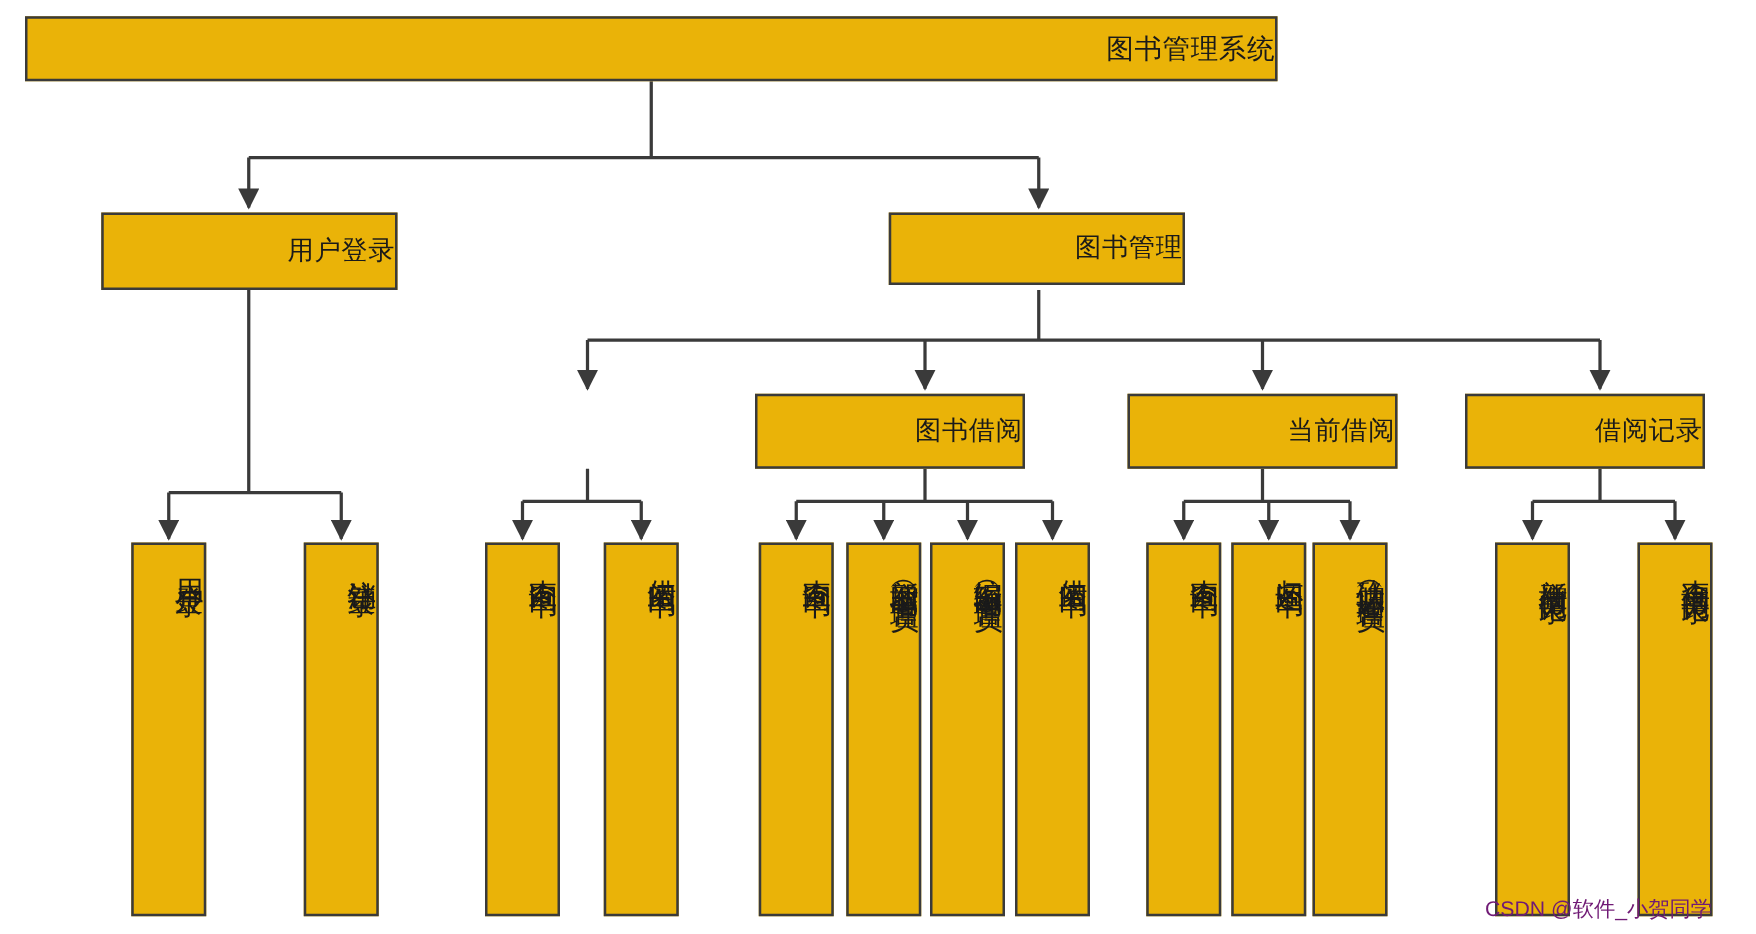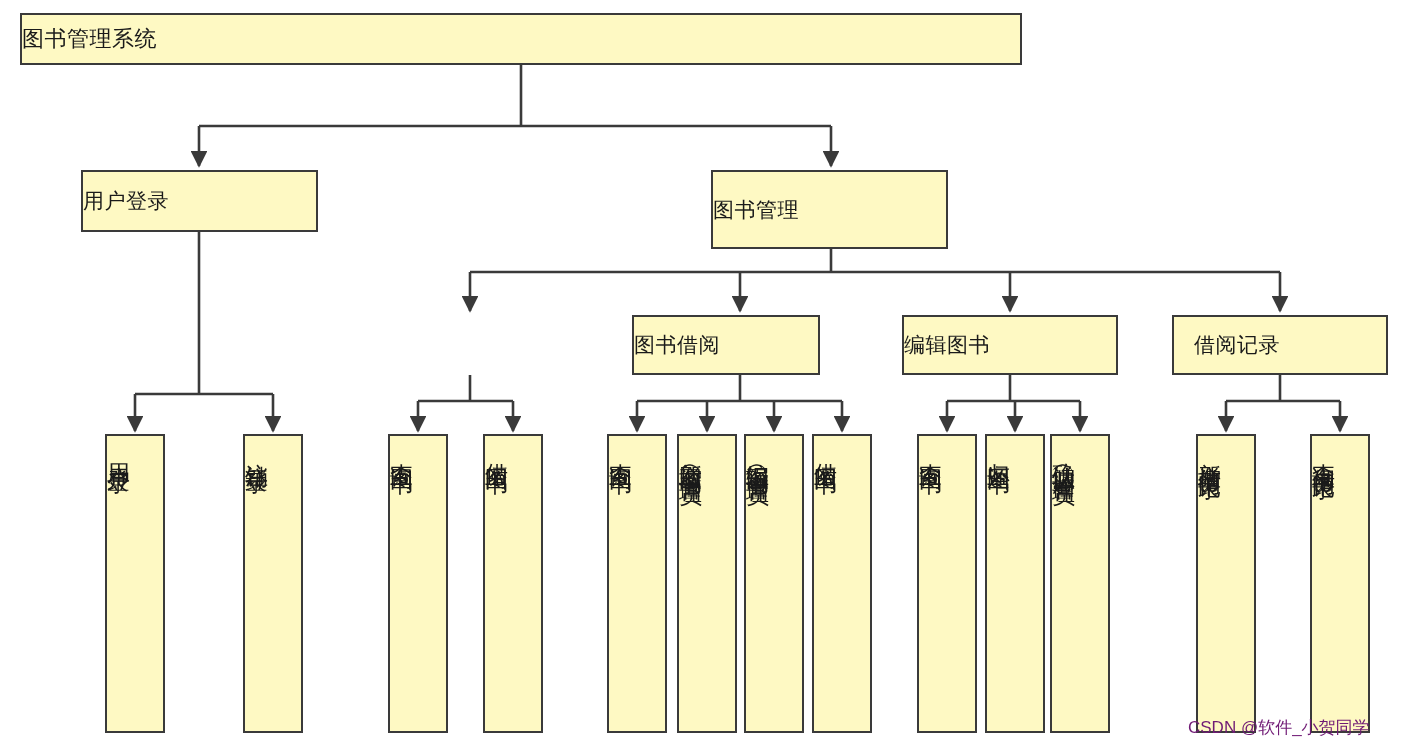--- a/index.html
+++ b/index.html
@@ -22,25 +22,25 @@
     position: absolute;
     left: 0;
     top: 0;
     width: 1405px;
     height: 747px;
     pointer-events: none;
   }
   .node {
     position: absolute;
     box-sizing: border-box;
-    background: #fef9c3;
+    background: #eab308;
     border: 2px solid #3a3a3a;
     display: flex;
     align-items: center;
-    justify-content: flex-start;
+    justify-content: flex-end;
     color: #1a1a1a;
     z-index: 2;
   }
   .node .lbl {
     display: block;
     text-align: center;
     line-height: 1.12;
     letter-spacing: 0.5px;
   }
   
@@ -130,31 +130,31 @@
     </g>
   </svg>
 
   <div class="node h root" style="left:20px; top:13px; width:1002px; height:52px;">
     <span class="lbl">图书管理系统</span>
   </div>
 
   <div class="node h" style="left:81px; top:170px; width:237px; height:62px;">
     <span class="lbl">用户登录</span>
   </div>
-  <div class="node h" style="left:711px; top:170px; width:237px; height:79px;">
+  <div class="node h" style="left:711px; top:170px; width:237px; height:58px;">
     <span class="lbl">图书管理</span>
   </div>
 
-  <div class="node h" style="left:632px; top:315px; width:188px; height:60px;">
+  <div class="node h" style="left:604px; top:315px; width:216px; height:60px;">
     <span class="lbl">图书借阅</span>
   </div>
   <div class="node h" style="left:902px; top:315px; width:216px; height:60px;">
-    <span class="lbl">编辑图书</span>
-  </div>
-  <div class="node h" style="left:1172px; top:315px; width:216px; height:60px;padding-left:20px;">
+    <span class="lbl">当前借阅</span>
+  </div>
+  <div class="node h" style="left:1172px; top:315px; width:192px; height:60px;padding-left:20px;">
     <span class="lbl">借阅记录</span>
   </div>
 
   <div class="node v" style="left:105px; top:434px; width:60px; height:299px;">
     <span class="lbl">用户登录</span>
   </div>
   <div class="node v" style="left:243px; top:434px; width:60px; height:299px;">
     <span class="lbl">注销登录</span>
   </div>
 

